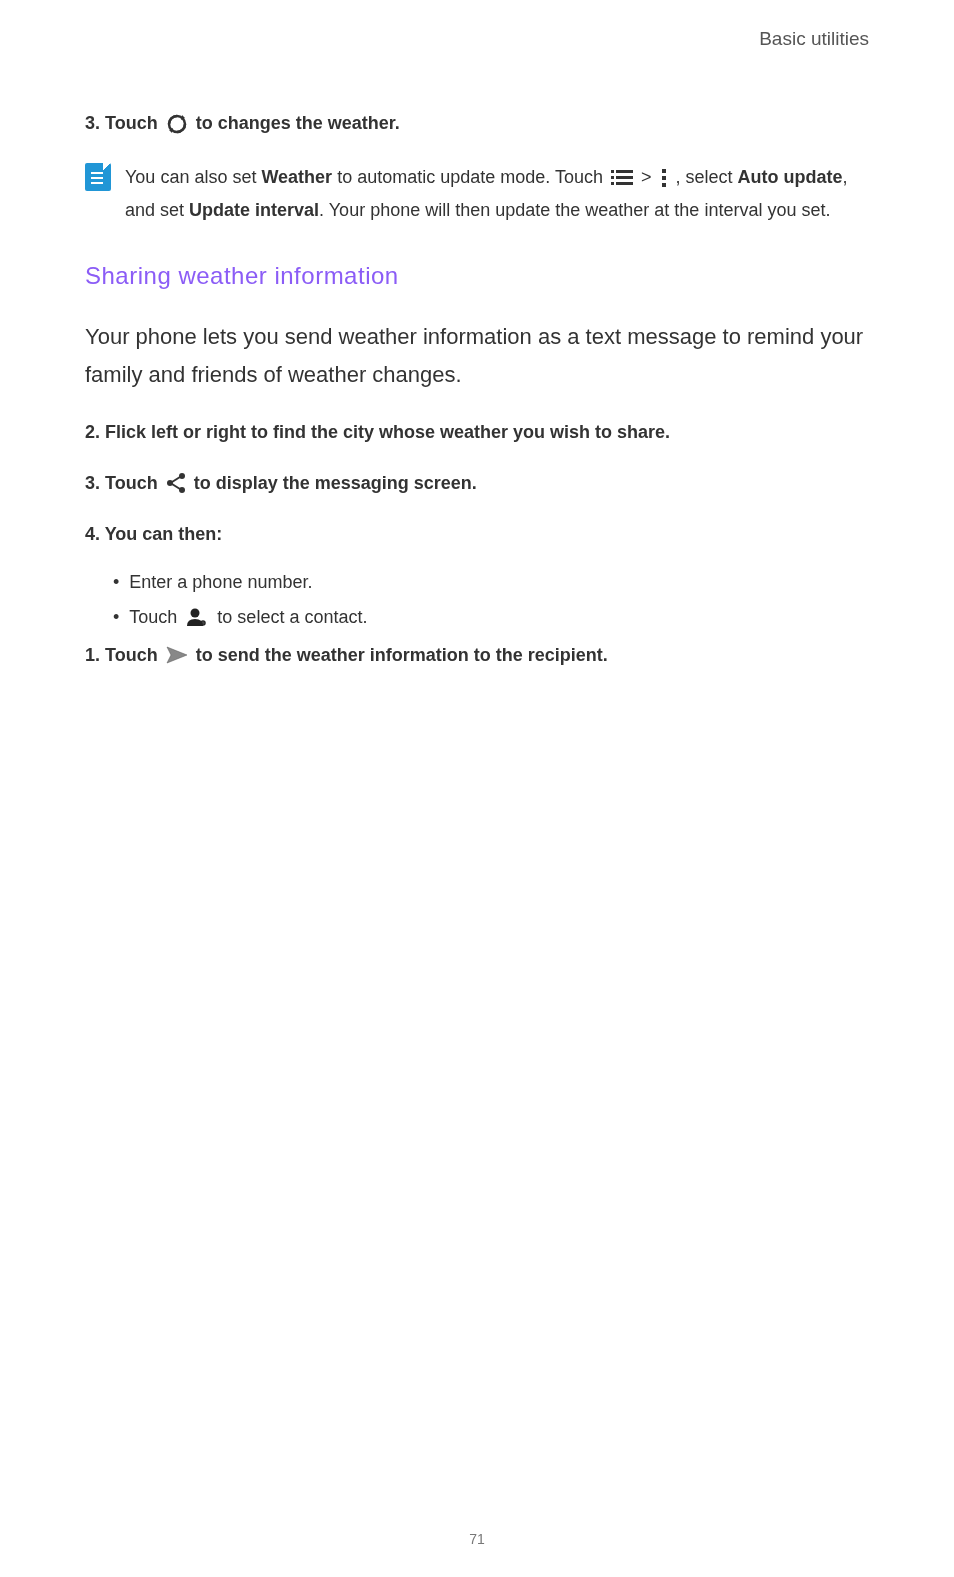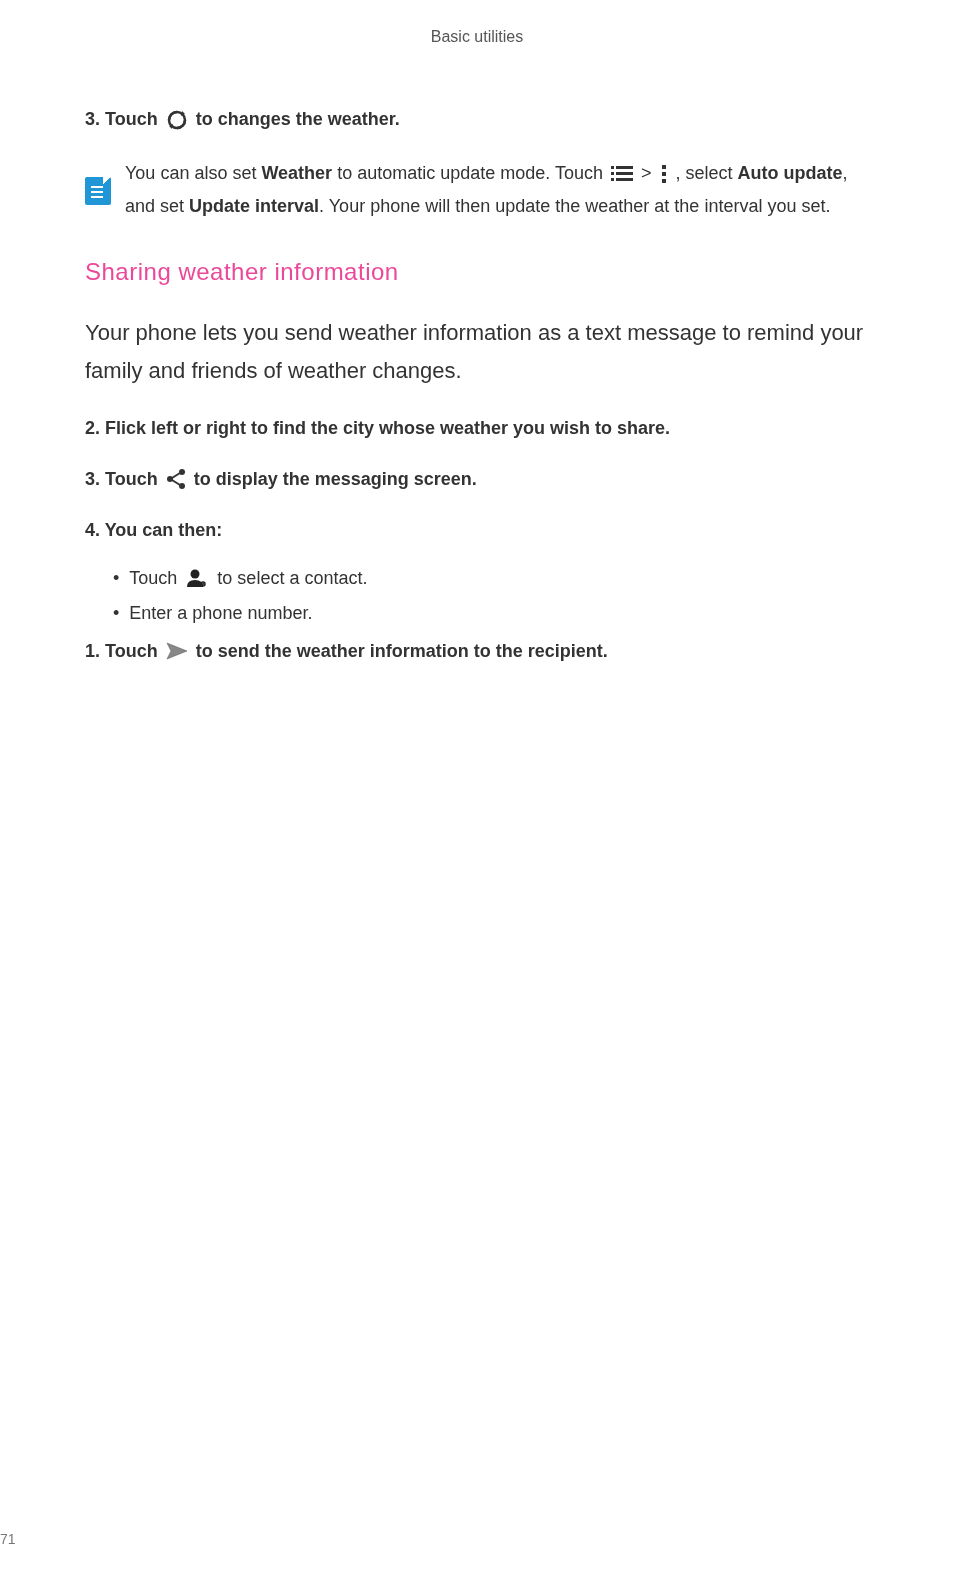--- a/index.html
+++ b/index.html
@@ -12,39 +12,39 @@
       background: #fff;
       width: 954px;
       height: 1577px;
       position: relative;
       color: #333;
     }
     .page {
       padding: 28px 85px 0 85px;
     }
     .header-text {
-      text-align: center;
-      font-size: 16px;
+      text-align: right;
+      font-size: 19px;
       color: #555;
       margin-bottom: 60px;
     }
     .step {
       font-size: 18px;
       color: #333;
       margin-bottom: 24px;
       line-height: 1.5;
       display: flex;
       align-items: center;
       flex-wrap: wrap;
       gap: 4px;
       font-weight: bold;
     }
     .note-box {
       display: flex;
-      align-items: center;
+      align-items: flex-start;
       margin-bottom: 34px;
       gap: 14px;
     }
     .note-icon {
       width: 26px;
       height: 28px;
       background: #2196d6;
       border-radius: 2px;
       flex-shrink: 0;
       position: relative;
@@ -70,21 +70,21 @@
       box-shadow: 0 5px 0 #fff, 0 10px 0 #fff;
     }
     .note-text {
       font-size: 18px;
       color: #333;
       line-height: 1.85;
       padding-right: 20px;
     }
     .section-heading {
       font-size: 24px;
-      color: #ec4899;
+      color: #8b5cf6;
       margin-bottom: 28px;
       font-weight: 400;
       letter-spacing: 0.5px;
     }
     .paragraph {
       font-size: 22px;
       color: #333;
       line-height: 1.75;
       margin-bottom: 24px;
     }
@@ -109,20 +109,21 @@
       align-items: center;
       justify-content: center;
       vertical-align: middle;
       margin: 0 3px;
     }
     .page-number {
       position: absolute;
       bottom: 30px;
       left: 0;
       right: 0;
+      text-align: center;
       font-size: 14px;
       color: #777;
     }
     .weather-app-icon {
       width: 24px;
       height: 24px;
       background: linear-gradient(180deg, #8fc7e8 0%, #7ab8db 60%, #6aa8cc 100%);
       border-radius: 4px;
       border: 1px solid #888;
       position: relative;
@@ -209,35 +210,35 @@
         <line x1="7" y1="12" x2="15" y2="17" stroke="#333" stroke-width="2"></line>
       </svg>
     </span>
     <span> to display the messaging screen.</span>
   </div>
 
   <div class="step" style="">4. You can then:</div>
 
   <div class="bullet-list">
     <div class="bullet-item">
+      <span>Enter a phone number.</span>
+    </div>
+    <div class="bullet-item">
       <span>Touch </span>
       <span class="icon-inline">
         <svg width="22" height="20" viewBox="0 0 22 20">
           <circle cx="9" cy="6" r="4.5" fill="#222"></circle>
           <path d="M 1 19 Q 1 12 9 12 Q 17 12 17 19 Z" fill="#222"></path>
           <circle cx="17" cy="16" r="2" fill="none" stroke="#222" stroke-width="1.5"></circle>
           <line x1="17" y1="14.5" x2="17" y2="17.5" stroke="#222" stroke-width="1.2"></line>
           <line x1="15.5" y1="16" x2="18.5" y2="16" stroke="#222" stroke-width="1.2"></line>
         </svg>
       </span>
       <span> to select a contact.</span>
     </div>
-    <div class="bullet-item">
-      <span>Enter a phone number.</span>
-    </div>
   </div>
 
   <div class="step">
     <span>1. Touch </span>
     <span class="icon-inline">
       <svg width="24" height="20" viewBox="0 0 24 20">
         <path d="M 2 2 L 22 10 L 2 18 L 6 10 Z" fill="#888" stroke="#555" stroke-width="0.5"></path>
       </svg>
     </span>
     <span> to send the weather information to the recipient.</span>

